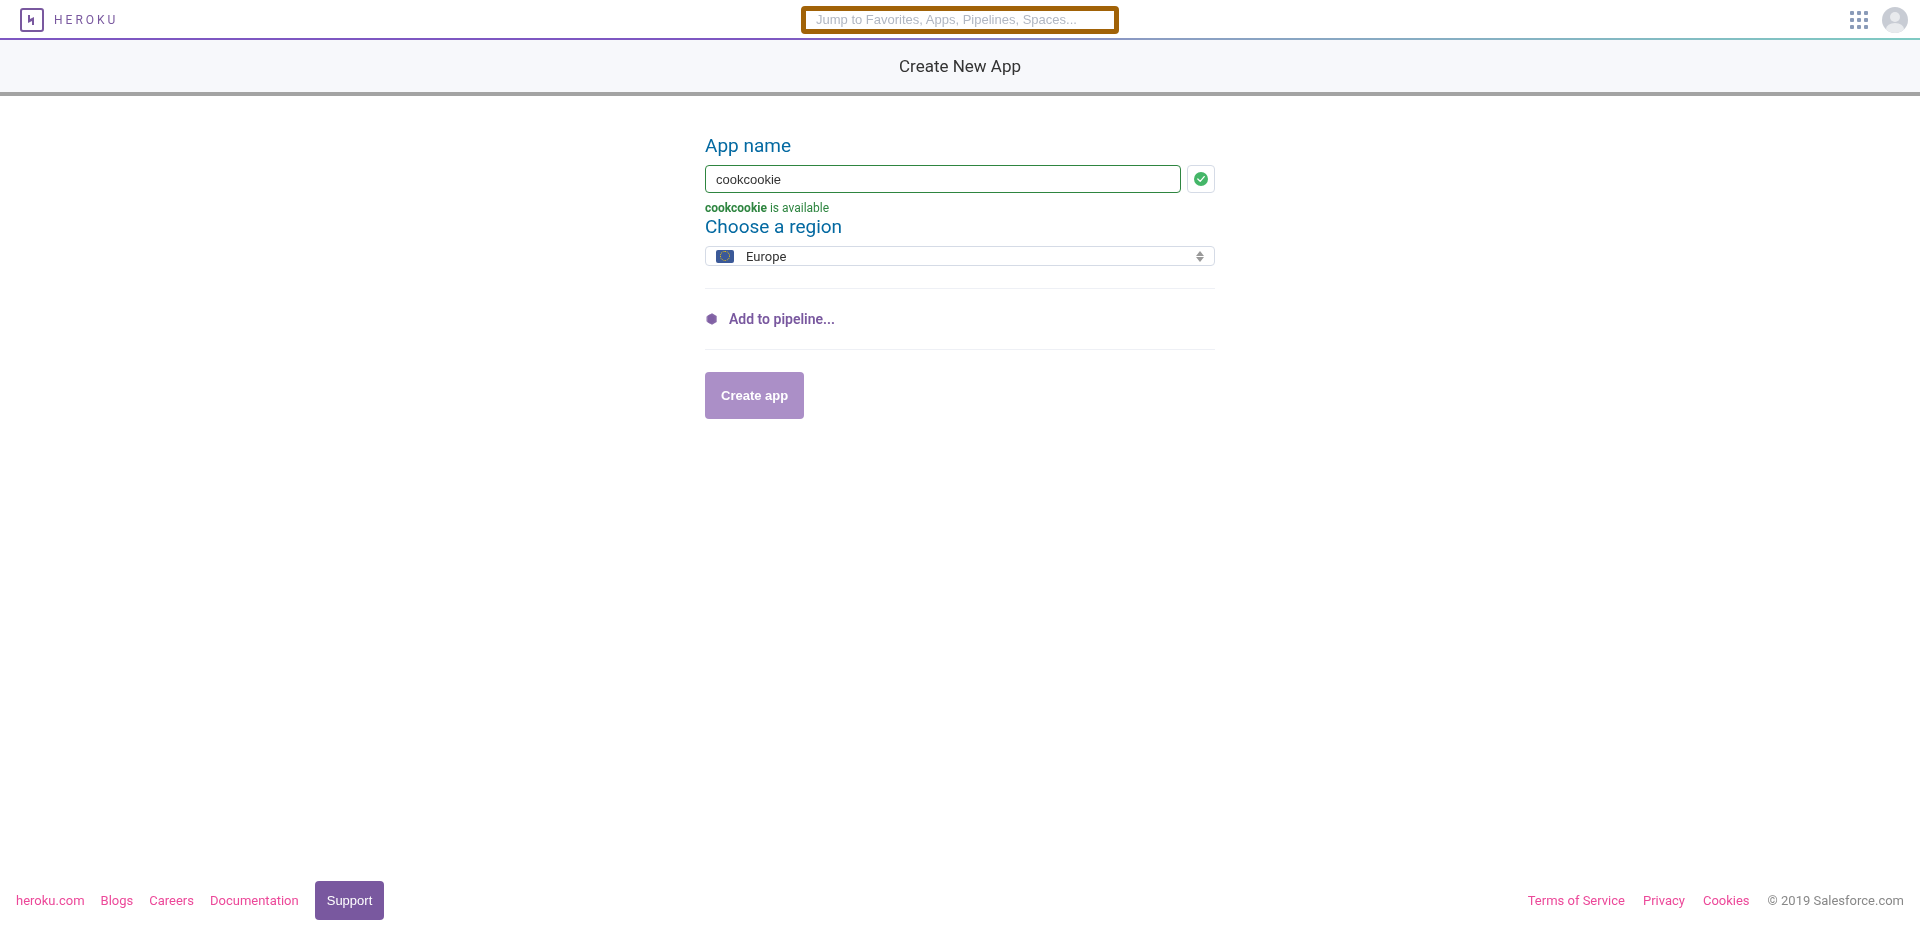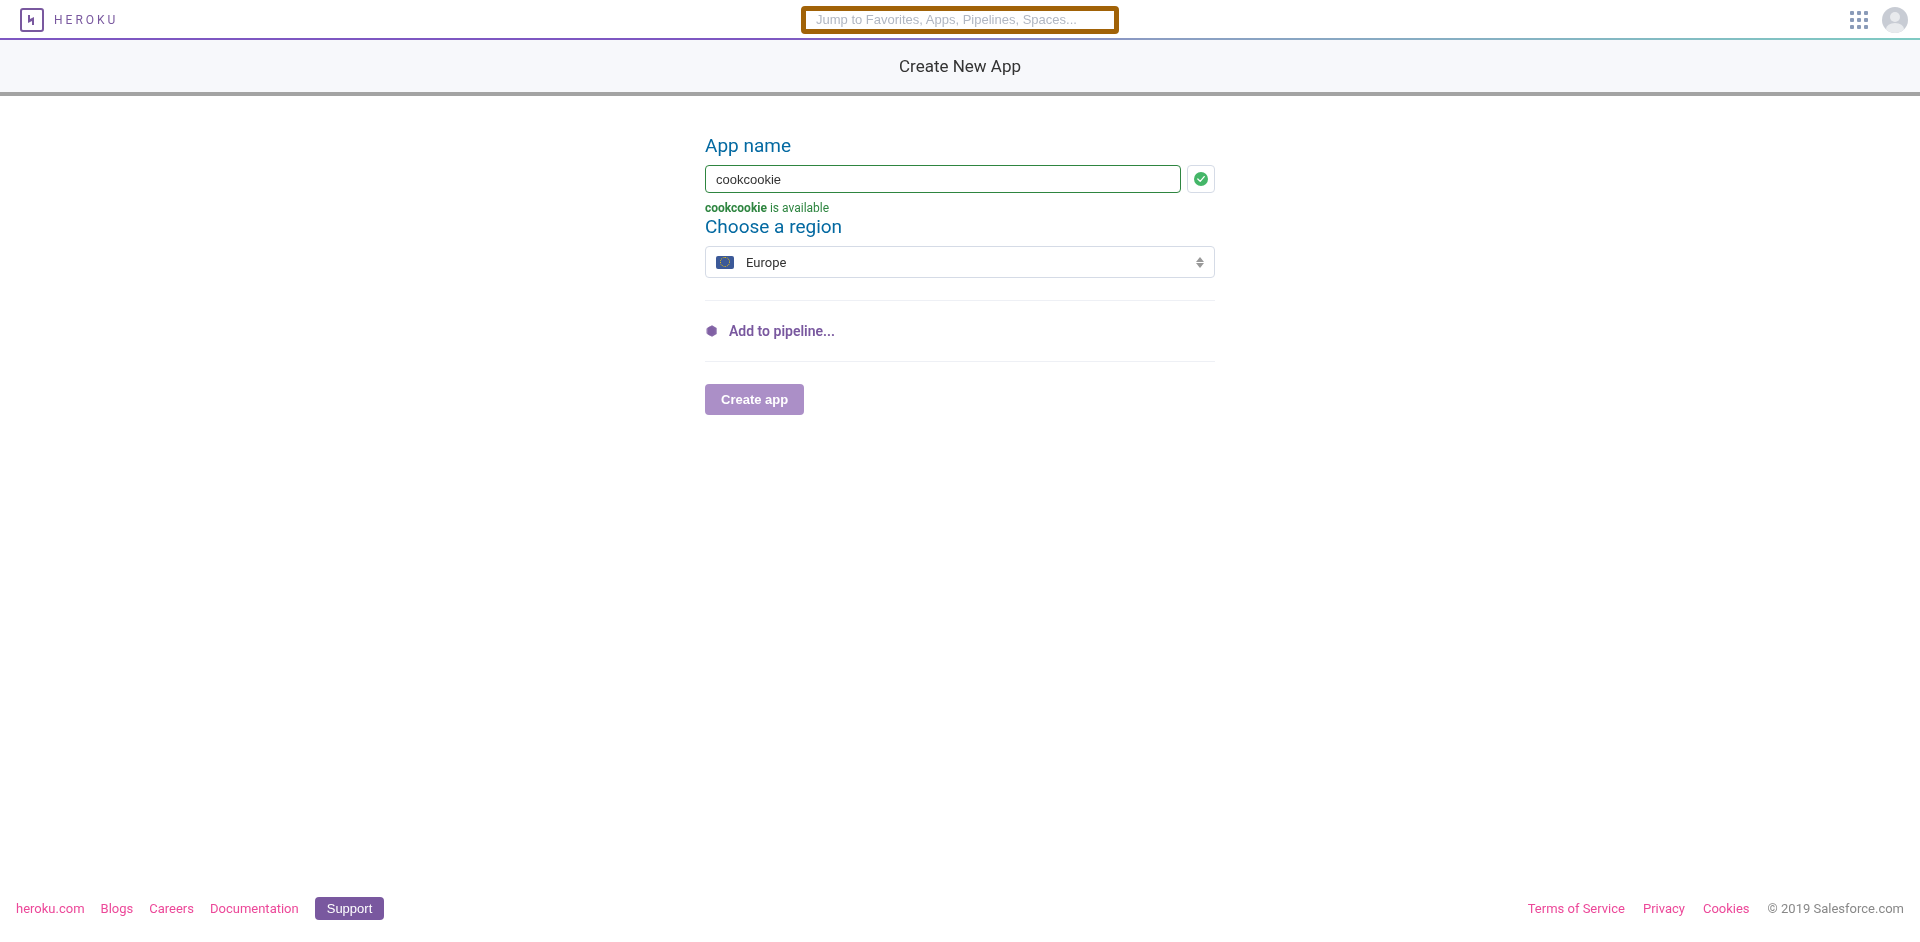--- a/index.html
+++ b/index.html
@@ -134,21 +134,21 @@
     }
     .check-circle svg { width: 8px; height: 8px; }
     .availability {
       margin-top: 8px;
       font-size: 12px;
       color: #2e8540;
     }
     .availability .name { font-weight: 700; }
     .form-group-2 { }
     .select-box {
-      height: 32px;
+      height: 20px;
       border: 1px solid #d5dbe6;
       border-radius: 4px;
       display: flex; align-items: center;
       padding: 0 10px;
       cursor: pointer;
       position: relative;
     }
     .flag {
       width: 18px; height: 13px;
       background: #3b5998;
@@ -176,38 +176,38 @@
       color: #79589f; font-size: 14px; font-weight: 600;
       cursor: pointer;
     }
     .pipeline-icon { width: 14px; height: 14px; color: #79589f; }
     .submit-btn {
       margin-top: 0;
       background: #ab8fc7;
       color: #fff;
       border: none;
       border-radius: 4px;
-      padding: 8px 16px;
+      padding: 16px 16px;
       font-size: 13px;
       font-weight: 600;
       cursor: pointer;
     }
     .spacer { flex: 1; }
     .footer {
       display: flex; align-items: center;
       padding: 12px 16px 22px;
       font-size: 13px;
       color: #888;
     }
     .footer-left { display: flex; align-items: center; gap: 16px; }
     .footer-left a, .footer-right a { color: #ec4899; text-decoration: none; cursor: pointer; }
     .support-btn {
       background: #79589f; color: #fff;
       border: none; border-radius: 4px;
-      padding: 4px 12px;
+      padding: 12px 12px;
       font-size: 13px;
       cursor: pointer;
     }
     .footer-right { margin-left: auto; display: flex; align-items: center; gap: 18px; }
     .copyright { color: #888; }
   </style>
 </head>
 <body>
 
 <div class="topbar">

